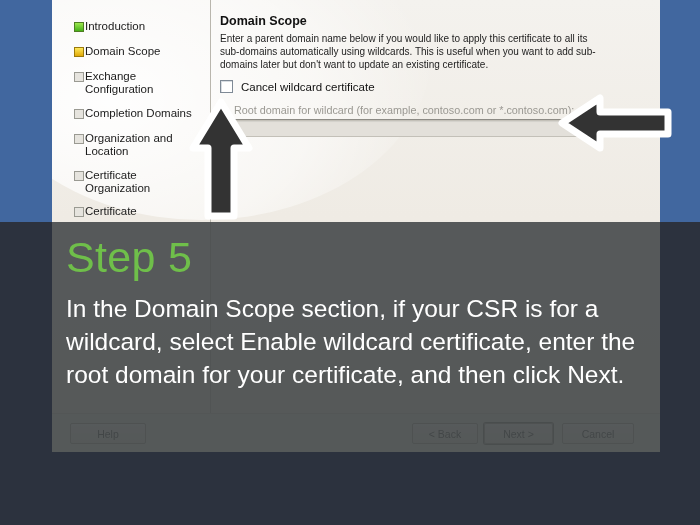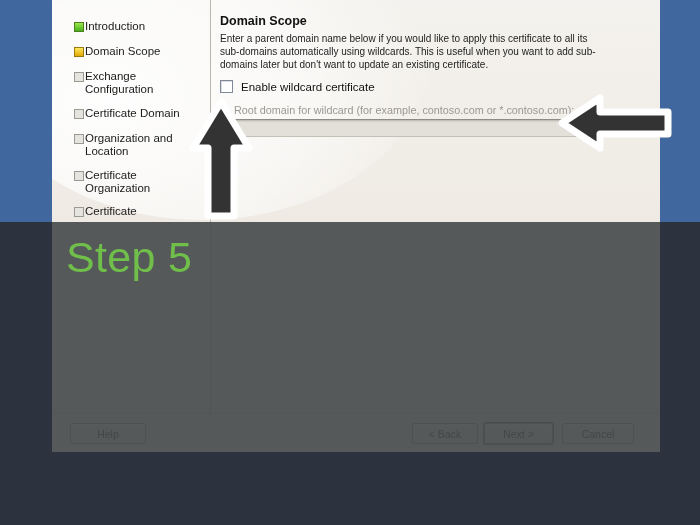--- a/index.html
+++ b/index.html
@@ -152,21 +152,21 @@
         <span class="nav-box current"></span>
         <span class="nav-label">Domain Scope</span>
       </div>
       <div class="nav-item" style="top:70px">
         <span class="nav-box"></span>
         <span class="nav-label">Exchange
 Configuration</span>
       </div>
       <div class="nav-item" style="top:107px">
         <span class="nav-box"></span>
-        <span class="nav-label">Certificate Domain</span>
+        <span class="nav-label">Completion Domains</span>
       </div>
       <div class="nav-item" style="top:132px">
         <span class="nav-box"></span>
         <span class="nav-label">Organization and
 Location</span>
       </div>
       <div class="nav-item" style="top:169px">
         <span class="nav-box"></span>
         <span class="nav-label">Certificate
 Organization</span>
@@ -178,21 +178,21 @@
     </div>
 
     <div id="vdivider"></div>
 
     <div id="pane">
       <div id="pane-title">Domain Scope</div>
       <div id="pane-desc">Enter a parent domain name below if you would like to apply this certificate to all its sub-domains automatically using wildcards. This is useful when you want to add sub-domains later but don't want to update an existing certificate.</div>
 
       <div id="wildcard-row">
         <span id="wildcard-box"></span>
-        <span id="wildcard-label">Enable wildcard certificate</span>
+        <span id="wildcard-label">Cancel wildcard certificate</span>
       </div>
 
       <div id="root-label">Root domain for wildcard (for example, contoso.com or *.contoso.com):</div>
       <div id="root-sep"></div>
       <div id="root-input"></div>
     </div>
 
     <div id="btnbar">
       <div class="btn" id="btn-help">Help</div>
       <div class="btn" id="btn-back">&lt; Back</div>
@@ -211,13 +211,14 @@
   <svg width="118" height="62" viewBox="0 0 118 62">
     <path d="M6 31 L44 6 L44 20 L112 20 L112 42 L44 42 L44 56 Z" fill="#333333" stroke="#ffffff" stroke-width="7" stroke-linejoin="round"></path>
   </svg>
 </div>
 
 <div id="overlay"></div>
 <div id="overlay-dialogwash"></div>
 
 <div id="caption">
   <div id="step-title">Step 5</div>
+  <div id="caption-body">In the Domain Scope section, if your CSR is for a wildcard, select Enable wildcard certificate, enter the root domain for your certificate, and then click Next.</div>
 </div>
 
 </body></html>

